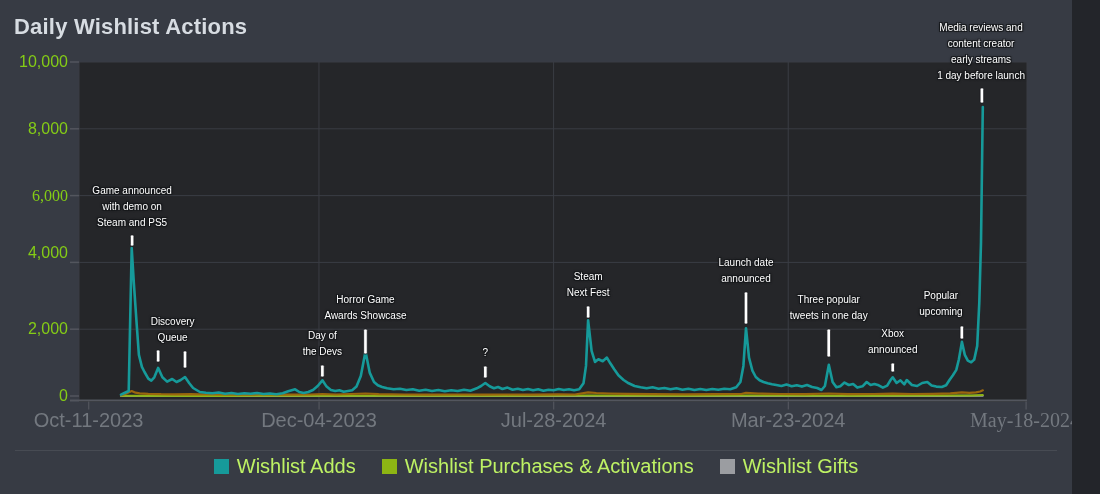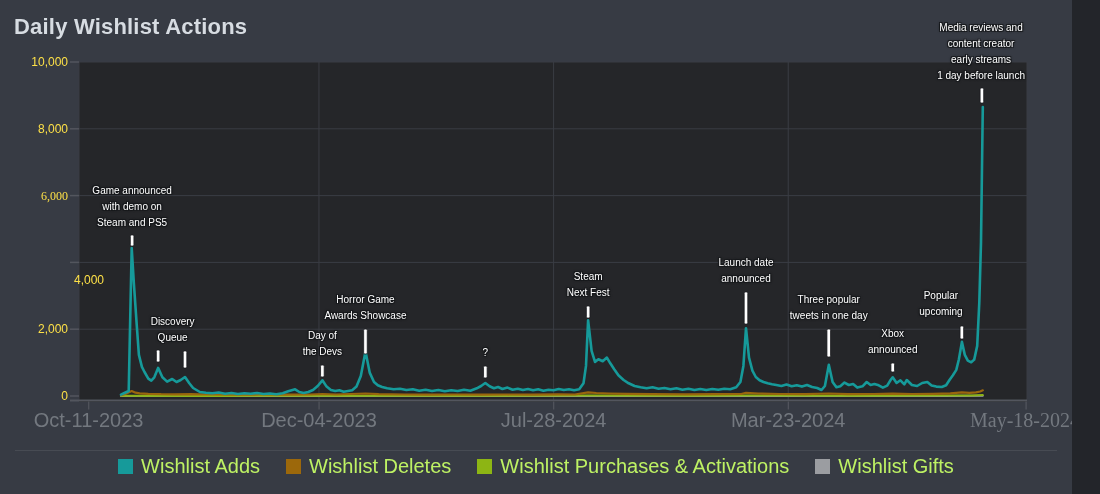--- a/index.html
+++ b/index.html
@@ -8,21 +8,21 @@
     background:#373b44;
     font-family:"Liberation Sans",sans-serif;
   }
   .chart-title{
     position:absolute;left:14px;top:14px;
     font-size:22px;font-weight:bold;color:#d7dce2;letter-spacing:.2px;
   }
   #chart-svg{position:absolute;left:0;top:0;}
   .ylabel{
     position:absolute;left:0;width:68px;text-align:right;
-    font-size:12px;color:#fde047;line-height:18px;
+    font-size:16px;color:#84cc16;line-height:18px;
   }
   .xlabel{
     position:absolute;width:120px;margin-left:-60px;text-align:center;
     font-size:20px;color:#73787f;line-height:20px;
   }
   .annotation{
     position:absolute;transform:translateX(-50%);
     text-align:center;white-space:nowrap;
     font-size:10px;line-height:16px;color:#ffffff;
     text-shadow:-1px -1px 0 #16181b,1px -1px 0 #16181b,-1px 1px 0 #16181b,1px 1px 0 #16181b,0 0 3px #000;
@@ -80,21 +80,21 @@
       <rect x="586.3486" y="306" width="3.6" height="12" rx="1.2" fill="#ffffff" stroke="#1a1c20" stroke-width="0.8"></rect>
       <rect x="744.1906" y="292" width="3.6" height="32" rx="1.2" fill="#ffffff" stroke="#1a1c20" stroke-width="0.8"></rect>
       <rect x="826.951" y="329" width="3.6" height="28" rx="1.2" fill="#ffffff" stroke="#1a1c20" stroke-width="0.8"></rect>
       <rect x="890.941" y="363" width="3.6" height="9" rx="1.2" fill="#ffffff" stroke="#1a1c20" stroke-width="0.8"></rect>
       <rect x="960.0502" y="326" width="3.6" height="13" rx="1.2" fill="#ffffff" stroke="#1a1c20" stroke-width="0.8"></rect>
       <rect x="980.1004000000001" y="88" width="3.6" height="15" rx="1.2" fill="#ffffff" stroke="#1a1c20" stroke-width="0.8"></rect>
     </svg>
   <div id="overlay">
       <div class="ylabel" style="top: 387px;">0</div>
       <div class="ylabel" style="top: 320.2px; text-align: right;">2,000</div>
-      <div class="ylabel" style="top: 271px; padding-left: 36px;">4,000</div>
+      <div class="ylabel" style="top: 244px;">4,000</div>
       <div class="ylabel" style="top: 186.6px; font-family: Liberation Serif, serif;">6,000</div>
       <div class="ylabel" style="top: 119.8px;">8,000</div>
       <div class="ylabel" style="top: 53px;">10,000</div>
       <div class="xlabel" style="left: 88.6px; top: 410px;">Oct-11-2023</div>
       <div class="xlabel" style="left: 318.964px; top: 410px;">Dec-04-2023</div>
       <div class="xlabel" style="left: 553.594px; top: 410px;">Jul-28-2024</div>
       <div class="xlabel" style="left: 788.224px; top: 410px;">Mar-23-2024</div>
       <div class="xlabel" style="left: 1025px; top: 410px; font-family: Liberation Serif, serif;">May-18-2024</div>
       <div class="annotation" style="left: 132.113px; top: 183px;">Game announced<br>with demo on<br>Steam and PS5</div>
       <div class="annotation" style="left: 172.64px; top: 314px;">Discovery<br>Queue</div>
@@ -108,24 +108,20 @@
       <div class="annotation" style="left: 940.947px; top: 288px;">Popular<br>upcoming</div>
       <div class="annotation" style="left: 981.047px; top: 20px;">Media reviews and<br>content creator<br>early streams<br>1 day before launch</div>
     </div>
   <div class="legend-divider"></div>
   <div class="legend" id="legend">
       <div class="legend-item">
         <span class="legend-swatch" style="background: rgb(22, 154, 154);"></span>
         <span class="legend-label">Wishlist Adds</span>
       </div>
       <div class="legend-item">
-        <span class="legend-swatch" style="background: rgb(156, 104, 11);"></span>
-        <span class="legend-label">Wishlist Deletes</span>
-      </div>
-      <div class="legend-item">
         <span class="legend-swatch" style="background: rgb(141, 181, 20);"></span>
         <span class="legend-label">Wishlist Purchases &amp; Activations</span>
       </div>
       <div class="legend-item">
         <span class="legend-swatch" style="background: rgb(155, 157, 161);"></span>
         <span class="legend-label">Wishlist Gifts</span>
       </div>
     </div>
 </div>
 

